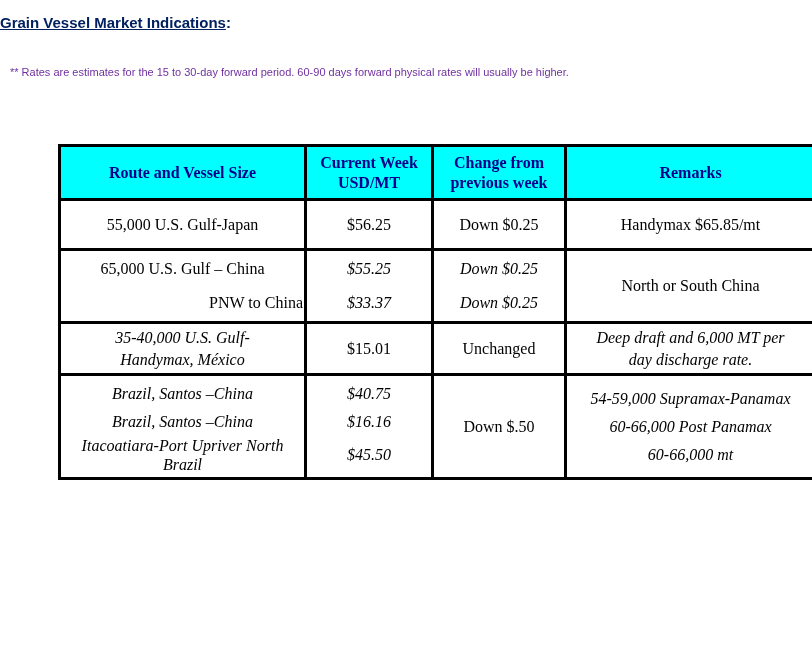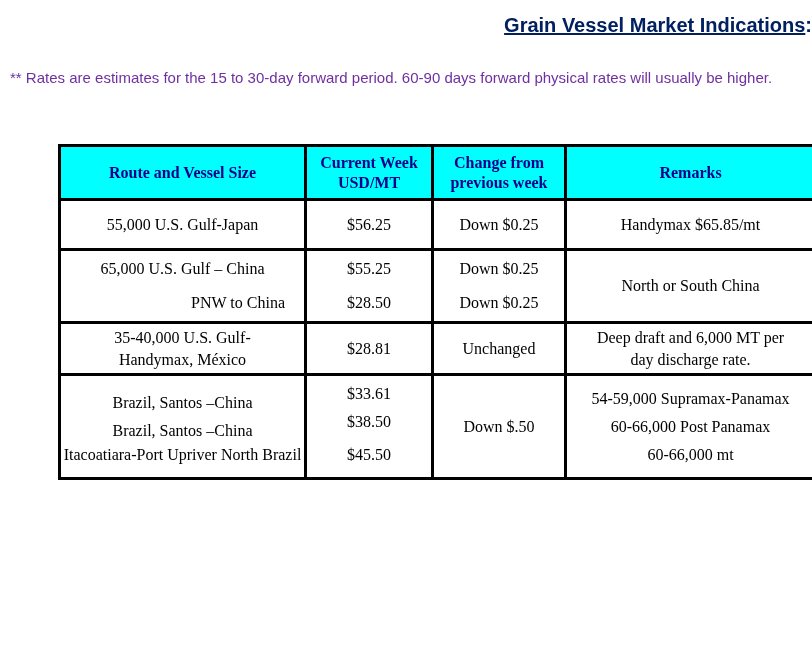--- a/index.html
+++ b/index.html
@@ -9,32 +9,32 @@
   }
   body {
     width: 812px;
     height: 662px;
     position: relative;
     font-family: "Liberation Serif", serif;
     color: #000000;
   }
   .doc-title {
     margin-top: 14px;
-    text-align: right;
+    text-align: left;
     font-family: "Liberation Sans", sans-serif;
     font-weight: bold;
-    font-size: 20px;
+    font-size: 15px;
     color: #002060;
   }
   .doc-title .main-text { text-decoration: underline; }
   .note {
     width: 800px;
     margin: 28px 0 0 10px;
     font-family: "Liberation Sans", sans-serif;
-    font-size: 15px;
+    font-size: 11px;
     line-height: 26px;
     color: #7030A0;
   }
   table.market {
     position: absolute;
     left: 12px;
     top: 144px;
     width: 756px;
     border-collapse: collapse;
     table-layout: fixed;
@@ -47,23 +47,23 @@
     padding: 0;
     font-size: 16px;
     overflow: hidden;
   }
   table.market th {
     background: #00FFFF;
     color: #00008B;
     font-weight: bold;
     line-height: 20px;
   }
-  .ln { display: block; }
+  .ln { display: block; font-style: italic; }
   .ln-c { display: block; text-align: center; }
-  .ln-r { display: block; text-align: right; padding-right: 19px; }
+  .ln-r { display: block; text-align: right; padding-right: 1px; }
   .lh34 { line-height: 34px; }
   .lh28 { line-height: 28px; }
   .lh25 { line-height: 25px; }
   .lh22 { line-height: 22px; }
   .wrap2 { line-height: 19px; }
   .rate3 { line-height: 38px; }
   td.top-align { vertical-align: top; padding-top: 3px; }
 </style>
 </head>
 <body>
@@ -97,53 +97,53 @@
   </tr>
 
 
   <tr style="height:73px">
     <td>
       <span class="ln-c lh34">65,000 U.S. Gulf – China</span>
       <span class="ln-r lh34">PNW to China</span>
     </td>
     <td>
       <span class="ln lh34">$55.25</span>
-      <span class="ln lh34">$28.50</span>
+      <span class="ln lh34">$33.37</span>
     </td>
     <td>
       <span class="ln lh34">Down $0.25</span>
       <span class="ln lh34">Down $0.25</span>
     </td>
     <td>North or South China</td>
   </tr>
 
 
   <tr style="height:52px">
     <td>
       <span class="ln lh22">35-40,000 U.S. Gulf-</span>
       <span class="ln lh22">Handymax, México</span>
     </td>
-    <td>$28.81</td>
+    <td>$15.01</td>
     <td>Unchanged</td>
     <td>
       <span class="ln lh22">Deep draft and 6,000 MT per</span>
       <span class="ln lh22">day discharge rate.</span>
     </td>
   </tr>
 
 
   <tr style="height:104px">
     <td>
       <span class="ln lh28">Brazil, Santos –China</span>
       <span class="ln lh28">Brazil, Santos –China</span>
       <span class="ln wrap2">Itacoatiara-Port Upriver North Brazil</span>
     </td>
     <td>
-      <span class="ln lh28">$33.61</span>
-      <span class="ln lh28">$38.50</span>
+      <span class="ln lh28">$40.75</span>
+      <span class="ln lh28">$16.16</span>
       <span class="ln rate3">$45.50</span>
     </td>
     <td>Down $.50</td>
     <td class="top-align">
       <span class="ln lh28">54-59,000 Supramax-Panamax</span>
       <span class="ln lh28">60-66,000  Post Panamax</span>
       <span class="ln lh28">60-66,000 mt</span>
     </td>
   </tr>
 

